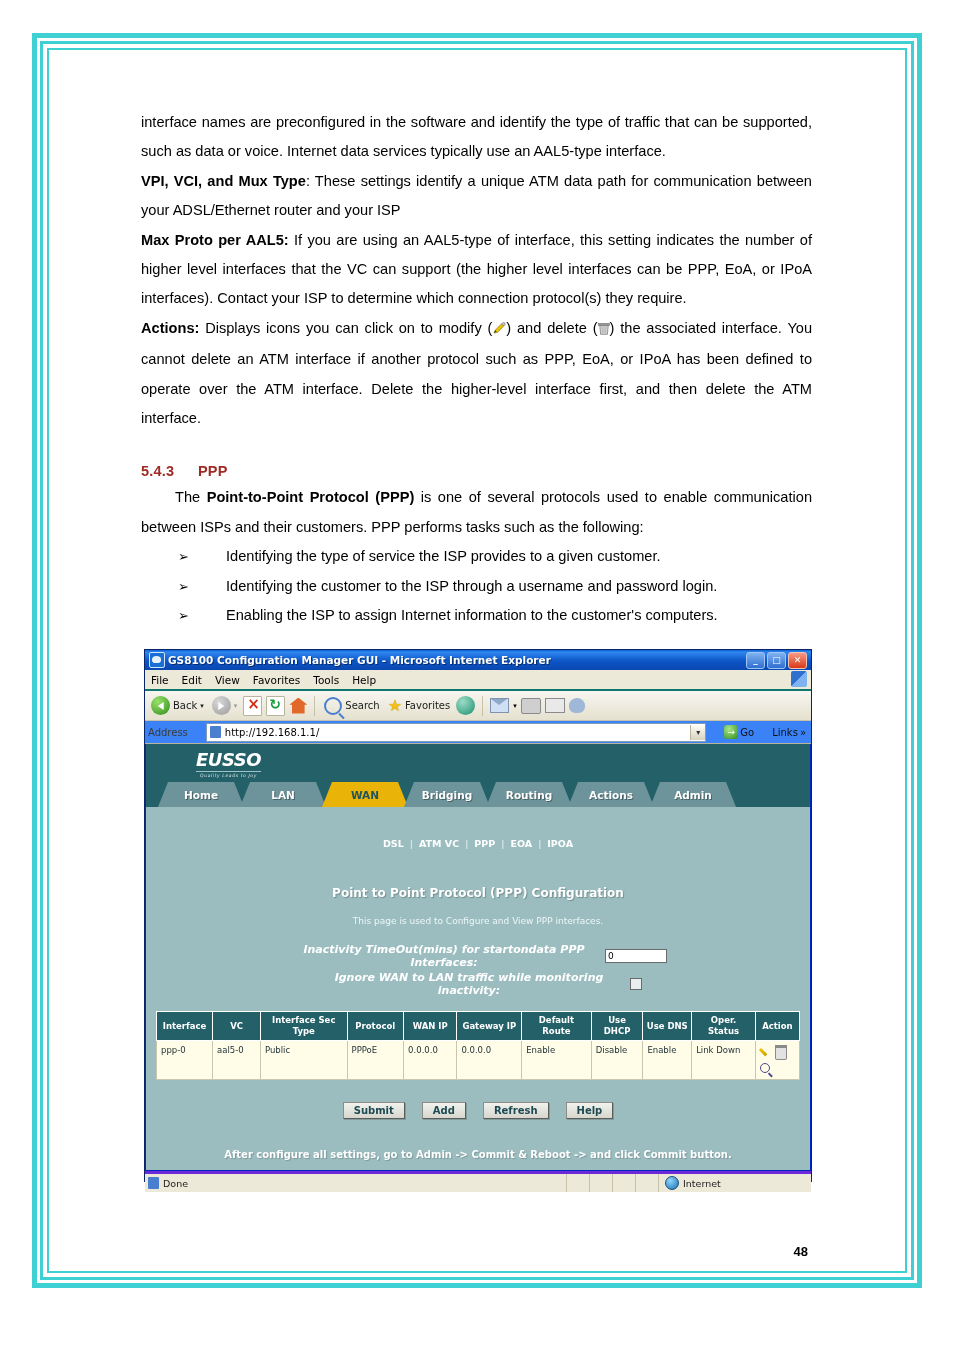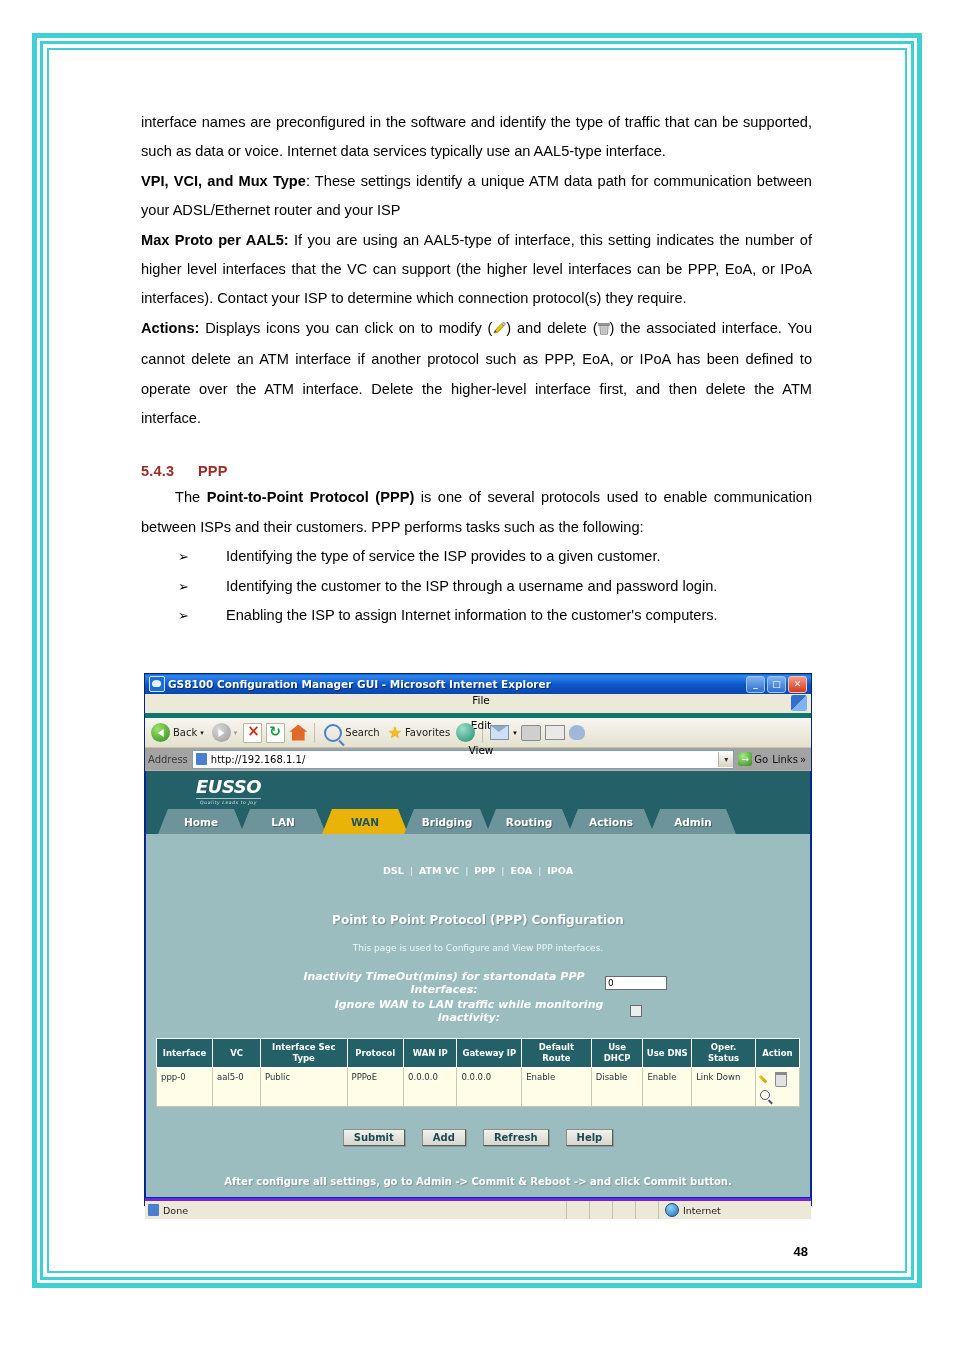--- a/index.html
+++ b/index.html
@@ -42,21 +42,21 @@
     font-size:14.6px;line-height:29.4px;color:#000;
     padding-left:85px;position:relative;
   }
   .bullets li .arrow{
     position:absolute;left:37px;top:0;font-size:13px;color:#000;
   }
   .inline-ico{display:inline-block;vertical-align:-2px;}
 
   
   .browser{
-    position:absolute;left:144px;top:673px;width:668px;height:533px;
+    position:absolute;left:144px;top:649px;width:668px;height:533px;
     border:1px solid #0a246a;box-sizing:border-box;background:#ece9d8;
     font-family:"DejaVu Sans", sans-serif;
   }
   .titlebar{
     height:20px;background:linear-gradient(to bottom,#0a5fd4 0%,#2f87ef 10%,#0d55c7 55%,#0a47b0 100%);
     display:flex;align-items:center;padding:0 2px;color:#fff;
   }
   .titlebar .tb-ico{
     width:14px;height:14px;margin:0 3px 0 2px;background:#1a6fd4;
     border:1px solid #cfe4ff;border-radius:2px;position:relative;flex:0 0 auto;
@@ -70,22 +70,22 @@
   .win-btns{display:flex;gap:2px;padding-right:2px;}
   .win-btn{
     width:17px;height:15px;border:1px solid #9fc6f5;border-radius:3px;
     display:flex;align-items:center;justify-content:center;
     font-size:9px;color:#fff;font-weight:bold;
     background:linear-gradient(to bottom,#7fb2f0,#2f6fd0);
   }
   .win-btn.close{background:linear-gradient(to bottom,#f79a86,#d63a18);border-color:#f5c2b3;}
 
   .menubar{
-    height:19px;background:#ece9d8;border-bottom:5px solid #0f766e;
-    display:flex;align-items:center;padding-left:6px;gap:13px;position:relative;flex-direction:column;
+    height:19px;background:#ece9d8;border-bottom:2px solid #0f766e;
+    display:flex;align-items:center;padding-left:6px;gap:13px;position:relative;
   }
   .menubar span{font-size:10.5px;color:#000;}
   .ie-brand{
     position:absolute;right:4px;top:1px;width:16px;height:16px;
     background:linear-gradient(135deg,#2f6fd0 50%,#7fb2f0 50%);
     border-radius:2px;
   }
   .toolbar{
     height:29px;background:linear-gradient(to bottom,#f7f6f0,#e5e1cf);
     border-bottom:1px solid #c7c1a9;display:flex;align-items:center;padding-left:4px;gap:4px;
@@ -111,22 +111,22 @@
   .mag:after{content:"";position:absolute;right:-5px;bottom:-4px;width:7px;height:2px;background:#4a7fd0;transform:rotate(45deg);}
   .star{color:#f3bf19;font-size:16px;line-height:14px;text-shadow:0 0 1px #a97a00;}
   .tb-div{width:1px;height:20px;background:#c7c1a9;margin:0 3px;}
   .mail-ico{width:17px;height:13px;background:#cfe0f5;border:1px solid #7f93ad;position:relative;}
   .mail-ico:after{content:"";position:absolute;left:0;top:0;border-left:8px solid transparent;border-right:8px solid transparent;border-top:6px solid #8fa8c6;}
   .print-ico{width:18px;height:14px;background:#cfcfcf;border:1px solid #8a8a8a;border-radius:2px;}
   .edit-ico{width:18px;height:13px;background:#e9e9e9;border:1px solid #8a8a8a;}
   .msn-ico{width:16px;height:15px;background:#9fb8d8;border-radius:50% 50% 40% 40%;}
 
   .addrbar{
-    height:22px;background:#a3a3a3;display:flex;align-items:center;
-    padding:0 3px;gap:4px;border-bottom:1px solid #b9b49c;
+    height:22px;background:#3b82f6;display:flex;align-items:center;
+    padding:0 3px;gap:18px;border-bottom:1px solid #b9b49c;
   }
   .addrbar .lbl{font-size:10px;color:#3b3b3b;}
   .addr-field{
     flex:1 1 auto;height:17px;background:#fff;border:1px solid #7f9db9;
     display:flex;align-items:center;gap:4px;padding-left:3px;
   }
   .addr-field .pg-ico{width:11px;height:12px;background:#4a7fd0;border-radius:1px;}
   .addr-field .url{font-size:10px;color:#000;flex:1 1 auto;}
   .addr-field .caret{
     width:14px;height:15px;background:linear-gradient(to bottom,#fdfdfa,#d8d2bd);

